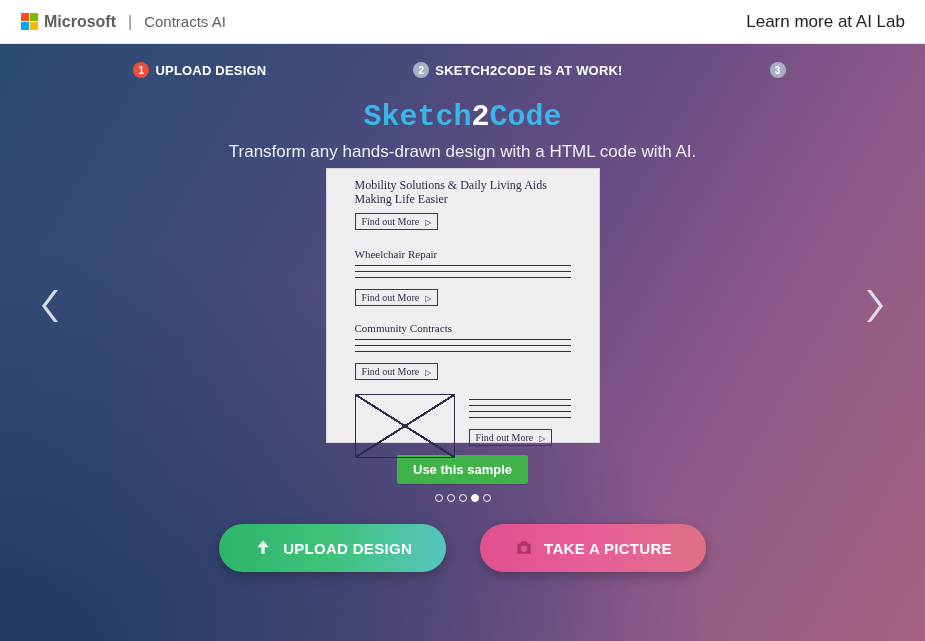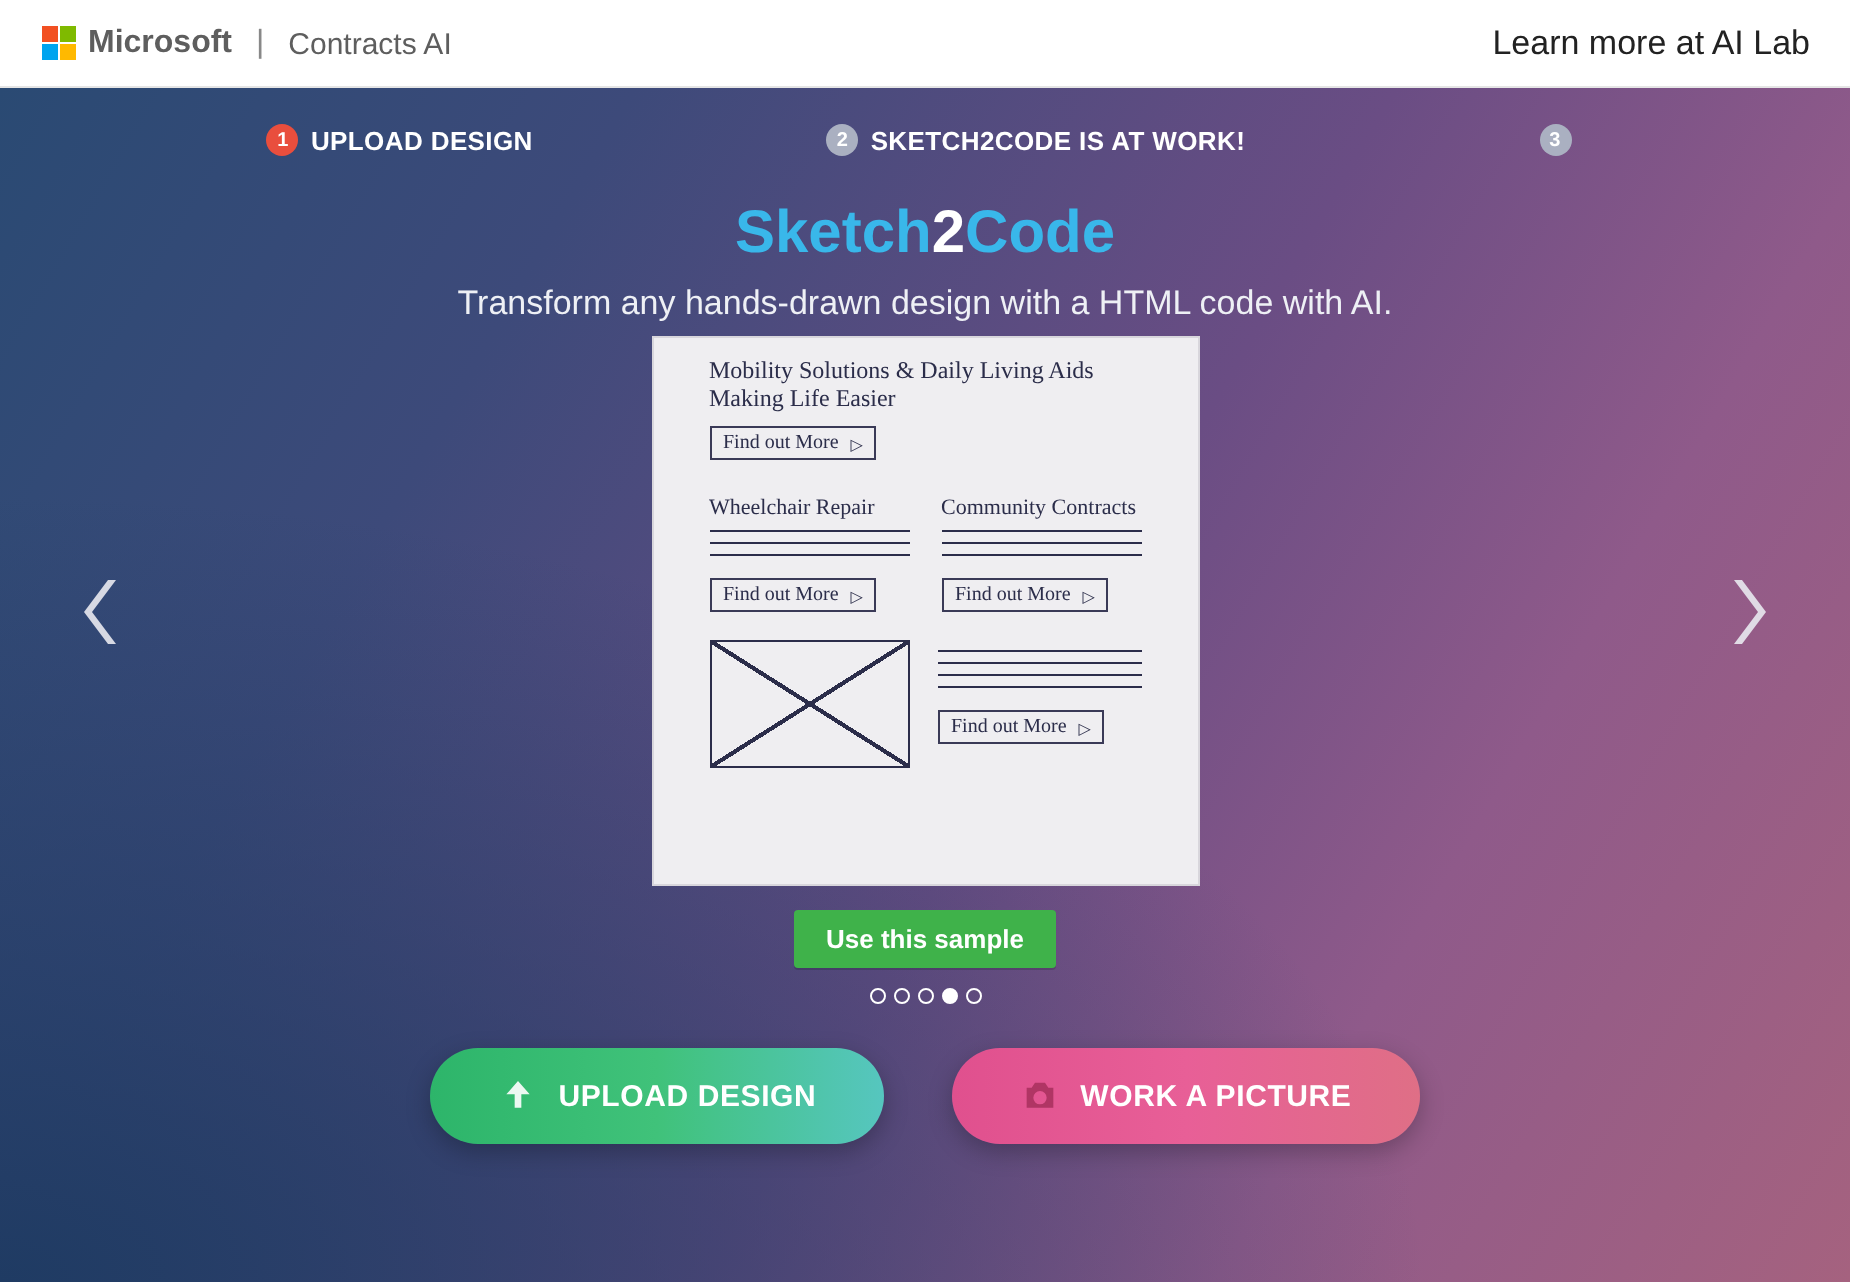--- a/index.html
+++ b/index.html
@@ -1,43 +1,43 @@
 <!DOCTYPE html>
 <html><head>
 <meta charset="utf-8">
 <style>
   * { margin: 0; padding: 0; box-sizing: border-box; }
   html, body { width: 925px; height: 641px; font-family: "Segoe UI", Arial, sans-serif; overflow: hidden; }
   .top-bar { display: flex; align-items: center; justify-content: space-between; height: 44px; padding: 0 20px; background: #fff; border-bottom: 1px solid #e5e5e5; }
-  .brand-group { display: flex; align-items: flex-end; }
+  .brand-group { display: flex; align-items: flex-start; }
   .ms-logo { display: inline-flex; width: 18px; height: 18px; flex-wrap: wrap; margin-right: 6px; }
   .ms-logo span { width: 8px; height: 8px; margin: 0.5px; }
   .ms-r { background:#f25022;} .ms-g{background:#7fba00;} .ms-b{background:#00a4ef;} .ms-y{background:#ffb900;}
   .brand-text { font-size: 16px; font-weight: 600; color:#5e5e5e; }
   .divider { margin: 0 12px; color:#888; font-size:16px; }
   .brand-sub { font-size: 15px; color:#5e5e5e; }
   .learn-link { font-size: 17px; color:#222; text-decoration:none; }
   .hero { position: relative; height: 597px; background: radial-gradient(ellipse 140% 120% at 0% 100%, #1f3b63 0%, rgba(31,59,99,0) 55%), linear-gradient(120deg, #2a4a73 0%, #3d4a7a 25%, #6a4d84 55%, #8f5a8a 75%, #a5627f 100%); color:#fff; }
   .steps { display:flex; justify-content:space-around; align-items:center; padding: 18px 60px 8px; }
   .step { display:flex; align-items:center; font-size:13px; font-weight:700; letter-spacing:0.2px; }
   .step-num { display:inline-flex; align-items:center; justify-content:center; width:16px; height:16px; border-radius:50%; background:#aab0c1; color:#fff; font-size:10px; font-weight:700; margin-right:6px; }
   .step.active .step-num { background:#e94e3d; }
-  .title { text-align:center; font-size:30px; font-weight:800; margin-top:14px; }
+  .title { text-align:center; font-size:30px; font-weight:800; margin-top:14px;font-family:Liberation Mono, monospace; }
   .title .p1{color:#39b7ea;} .title .p2{color:#fff;} .title .p3{color:#39b7ea;}
   .subtitle { text-align:center; font-size:17px; margin-top:8px; color:#eef0f5; }
   .gallery-hint { text-align:center; font-size:12.5px; font-weight:600; margin-top:18px; }
   .carousel { position:relative; margin-top:6px; display:flex; align-items:center; justify-content:center; }
   .arrow { position:absolute; top:50%; transform: translateY(-50%); width:28px; height:36px; cursor:pointer; opacity:0.9; }
   .arrow svg { width:100%; height:100%; fill:#e9e9f0; }
   .arrow.left { left:38px; } .arrow.right { right:38px; }
   .sketch-card { width:274px; height:275px; background:#efeef1; border:1px solid #d8d6dc; padding:10px 28px; font-family: "Comic Sans MS", "Segoe Script", cursive; color:#2b2d4a; }
   .hand-title { font-size:12px; line-height:1.15; }
   .hand-btn { display:inline-flex; align-items:flex-end; border:1px solid #3a3a57; padding:2px 6px; font-size:10px; margin-top:6px; }
   .hand-btn .tri { margin-left:6px; font-size:8px; }
-  .cols { display:flex; gap:16px; margin-top:18px; }
+  .cols { display:flex; gap:16px; margin-top:18px;flex-direction:column; }
   .col { flex:1; }
   .col-h { font-size:11px; margin-bottom:4px; }
   .ln { height:1px; background:#2b2d4a; margin:5px 0; }
   .bottom-row { display:flex; gap:14px; margin-top:14px; }
   .xbox { width:100px; height:64px; border:1px solid #2b2d4a; position:relative; }
   .xbox::before, .xbox::after { content:""; position:absolute; inset:0; }
   .xbox::before { background:linear-gradient(to top right, transparent 49%, #2b2d4a 49%, #2b2d4a 51%, transparent 51%); }
   .xbox::after  { background:linear-gradient(to top left,  transparent 49%, #2b2d4a 49%, #2b2d4a 51%, transparent 51%); }
   .use-sample { display:block; margin:12px auto 0; background:#3fb24a; color:#fff; border:none; padding:7px 16px; font-size:13px; font-weight:600; border-radius:2px; box-shadow: 0 1px 0 rgba(0,0,0,0.15); cursor:pointer; }
   .dots { display:flex; justify-content:center; gap:4px; margin-top:10px; }
@@ -159,17 +159,17 @@
           </svg>
       </span>
       <span>UPLOAD DESIGN</span>
     </button>
     <button class="pill camera">
       <span class="ico">
         <svg viewBox="0 0 24 24">
             <path d="M4 7h3l2-3h6l2 3h3v12H4z M12 17a4 4 0 1 0 0-8 4 4 0 0 0 0 8z"></path>
           </svg>
       </span>
-      <span>WORK A PICTURE</span>
+      <span>TAKE A PICTURE</span>
     </button>
   </div>
 
 </div>
 
 </body></html>

